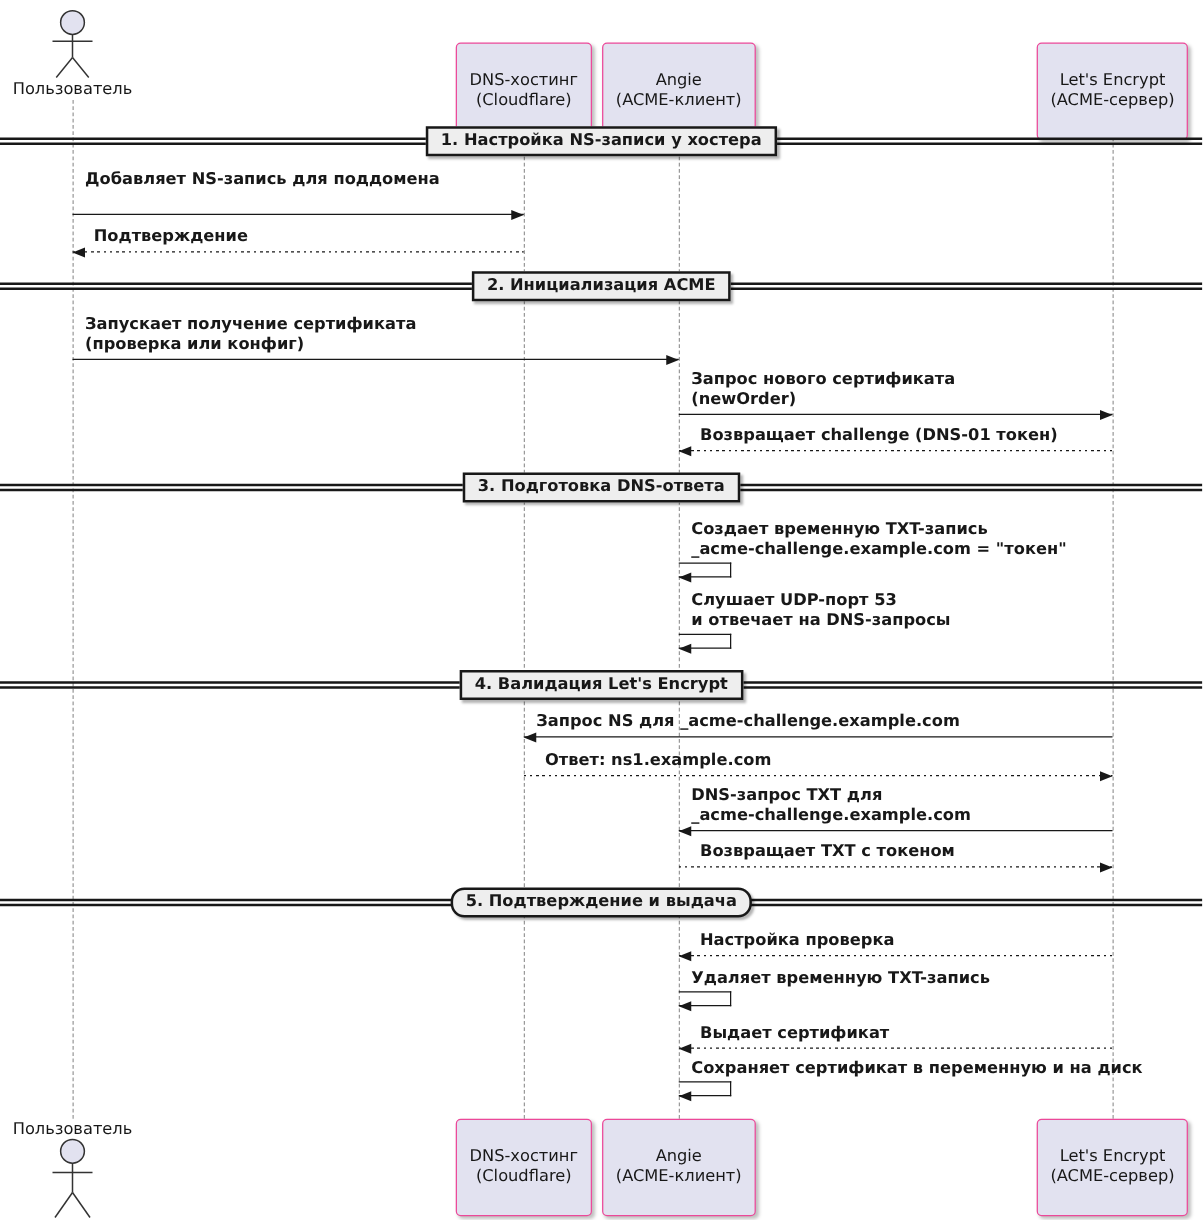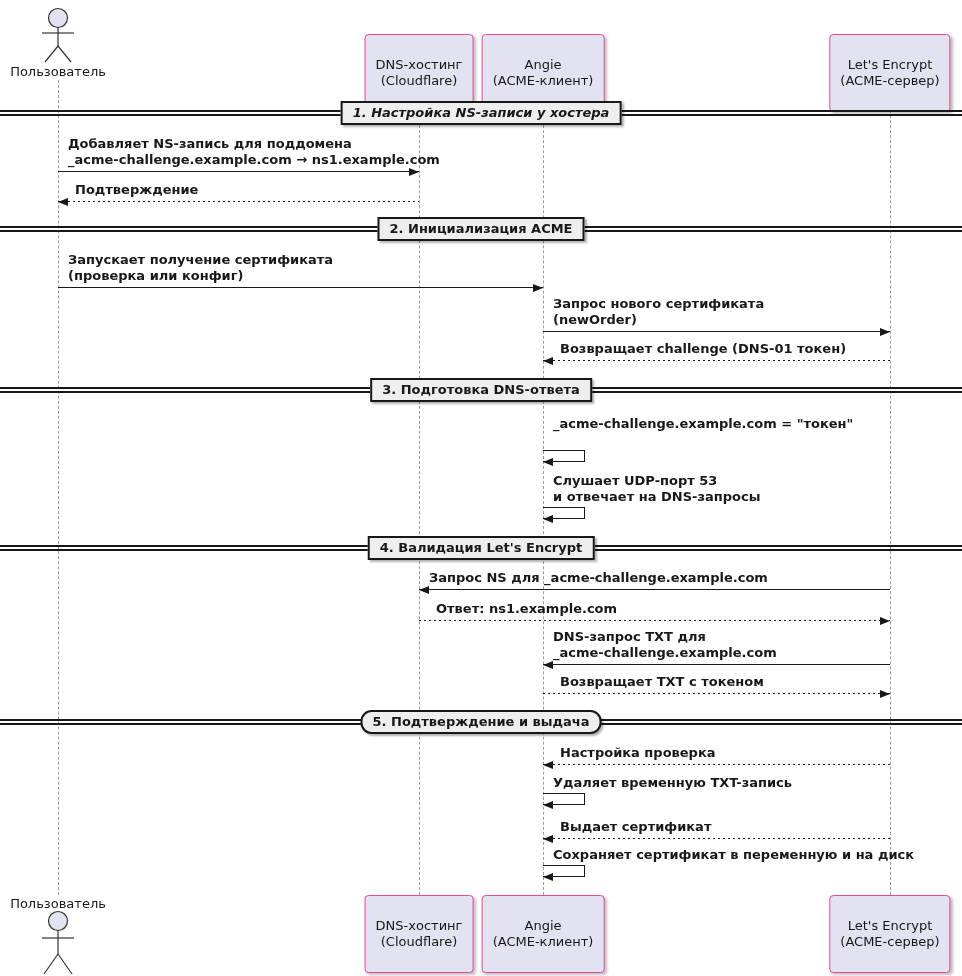--- a/index.html
+++ b/index.html
@@ -83,42 +83,41 @@
       </div>
       <div class="pbox" style="left: 890px; top: 34px;">
         <div>Let's Encrypt</div>
         <div>(ACME-сервер)</div>
       </div>
       <div class="pbox" style="left: 890px; top: 895px;">
         <div>Let's Encrypt</div>
         <div>(ACME-сервер)</div>
       </div>
       <div class="divline" style="top: 110px;"></div>
-      <div class="divbox" style="top: 101px; font-style: italic;">
+      <div class="divbox" style="top: 101px;">
         <div>1. Настройка NS-записи у хостера</div>
       </div>
       <div class="divline" style="top: 226px;"></div>
       <div class="divbox" style="top: 217px;">
         <div>2. Инициализация ACME</div>
       </div>
       <div class="divline" style="top: 387px;"></div>
       <div class="divbox" style="top: 378px;">
         <div>3. Подготовка DNS-ответа</div>
       </div>
       <div class="divline" style="top: 545px;"></div>
       <div class="divbox" style="top: 536px;">
         <div>4. Валидация Let's Encrypt</div>
       </div>
       <div class="divline" style="top: 719px;"></div>
       <div class="divbox" style="top: 710px; border-radius: 11px;">
         <div>5. Подтверждение и выдача</div>
       </div>
       <div class="mlabel" style="left: 68px; top: 136px;">
         <div>Добавляет NS-запись для поддомена</div>
-        <div>_acme-challenge.example.com → ns1.example.com</div>
       </div>
       <div class="solidline" style="left: 58px; top: 171px; width: 361px;"></div>
       <div class="ah-right" style="left: 409px; top: 168px;"></div>
       <div class="mlabel" style="left: 75px; top: 182px;">
         <div>Подтверждение</div>
       </div>
       <div class="dotline" style="left: 58px; top: 201px; width: 361px;"></div>
       <div class="ah-left" style="left: 58px; top: 198px;"></div>
       <div class="mlabel" style="left: 68px; top: 252px;">
         <div>Запускает получение сертификата</div>
@@ -131,20 +130,21 @@
         <div>(newOrder)</div>
       </div>
       <div class="solidline" style="left: 543px; top: 331px; width: 347px;"></div>
       <div class="ah-right" style="left: 880px; top: 328px;"></div>
       <div class="mlabel" style="left: 560px; top: 341px;">
         <div>Возвращает challenge (DNS-01 токен)</div>
       </div>
       <div class="dotline" style="left: 543px; top: 360px; width: 347px;"></div>
       <div class="ah-left" style="left: 543px; top: 357px;"></div>
       <div class="mlabel" style="left: 553px; top: 416px;">
+        <div>Создает временную TXT-запись</div>
         <div>_acme-challenge.example.com = "токен"</div>
       </div>
       <div class="selfarrow" style="left: 543px; top: 450px;"></div>
       <div class="ah-left" style="left: 543px; top: 458px;"></div>
       <div class="mlabel" style="left: 553px; top: 473px;">
         <div>Слушает UDP-порт 53</div>
         <div>и отвечает на DNS-запросы</div>
       </div>
       <div class="selfarrow" style="left: 543px; top: 507px;"></div>
       <div class="ah-left" style="left: 543px; top: 515px;"></div>

